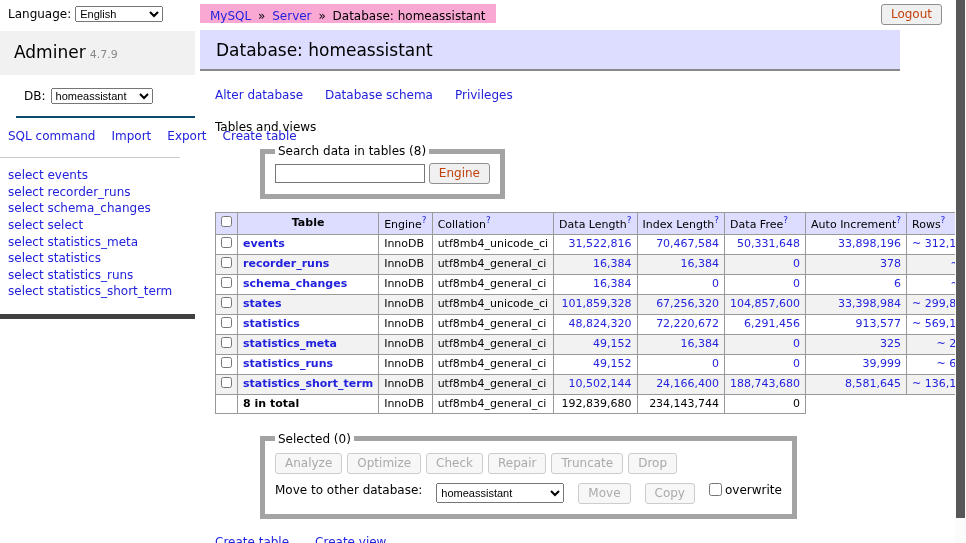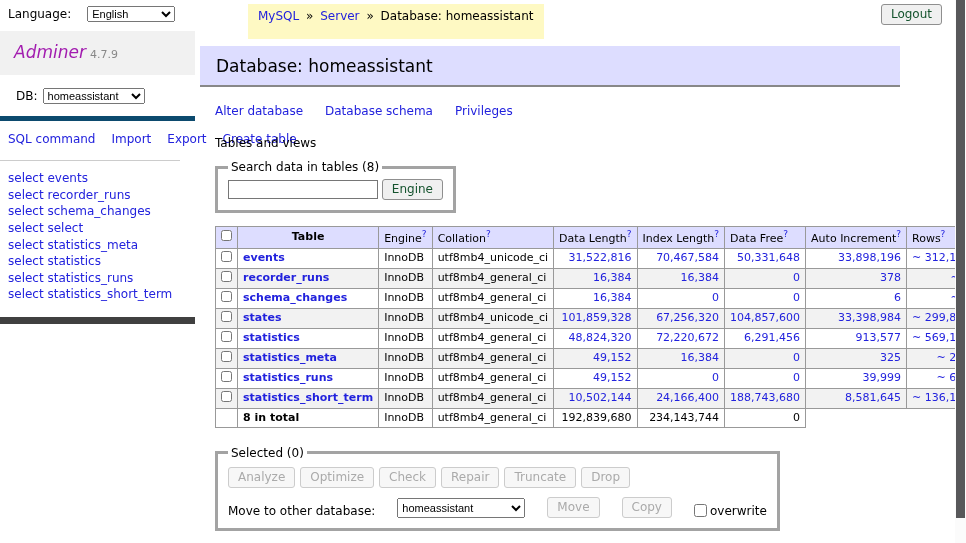--- a/index.html
+++ b/index.html
@@ -7,52 +7,52 @@
     font-family:"DejaVu Sans","Liberation Sans",sans-serif; font-size:12px; color:#000; }
   a { color:#2222dd; text-decoration:none; cursor:pointer; }
 
   
   #scrollbar { position:absolute; right:0; top:0; width:11px; height:543px; background:#fbfbfb; }
   #scrollbar .thumb { position:absolute; top:0; left:1px; width:9px; height:518px; background:#58585a; }
 
   
   #sidebar { position:absolute; left:0; top:0; width:195px; }
   .lang-row { padding:6px 8px 4px; }
-  .lang-row label { margin-right:16px; }
+  .lang-row label { margin-right:4px; }
   .lang-row select { width:88px; font-size:11px; }
   .logo { background:#f1f1f1; padding:11px 14px 13px; margin-top:5px; }
-  .app-name { font-style:italic; font-size:17px; color:#a21caf; }
+  .app-name { font-size:17px; color:#000000; }
   .app-ver { font-size:11px; color:#888; margin-left:4px; }
-  .db-row { padding:13px 16px 12px; border-bottom:5px solid #0c4a6e; }
+  .db-row { padding:13px 8px 12px; border-bottom:2px solid #0c4a6e;margin-left:16px; }
   .db-row label { margin-right:5px; }
   .db-row select { width:102px; font-size:11px; }
   .menu-links { padding:9px 8px 11px; border-bottom:1px solid #ccc; line-height:1.6; width:180px; }
   .menu-links a { margin-right:16px; white-space:nowrap; }
-  .table-links { padding:9px 8px 13px; border-bottom:7px solid #404040; }
+  .table-links { padding:9px 8px 13px; border-bottom:5px solid #404040; }
   .table-links a { display:block; line-height:1.3; margin:1px 0; }
 
   
   #logout-wrap { position:absolute; top:4px; right:24px; }
   button.btn { background:#f0f0f0; border:1px solid #8f8f8f; border-radius:3px;
-    padding:2px 9px 3px; font-size:12px; font-family:inherit; color:#14532d; cursor:pointer; }
+    padding:2px 9px 3px; font-size:12px; font-family:inherit; color:#c2410c; cursor:pointer; }
   button.btn:disabled { color:#aaa; border-color:#ccc; background:#f7f7f7; cursor:default; }
 
   
   #content { position:absolute; left:200px; top:0; width:712px; }
-  .breadcrumb { display:inline-block; background:#fef9c3; padding:5px 10px 16px; margin-top:4px;margin-left:48px; }
+  .breadcrumb { display:inline-block; background:#f9a8d4; padding:5px 10px 0; margin-top:4px; }
   .breadcrumb .sep { color:#000; margin:0 3px; }
   h2.page-title { margin-top:7px; width:700px; background:#ddddff; border-bottom:2px solid #888;
     padding:10px 16px 9px; font-size:17px; font-weight:normal; }
   .inner { padding-left:15px; width:690px; }
   .page-links { margin:17px 0 2px; }
   .page-links a { margin-right:22px; }
   h3.section { font-size:12px; font-weight:normal; margin:18px 0 10px; }
 
   
-  fieldset { display:inline-block; border:3px solid #a3a3a3; padding:5px 10px 10px; }
+  fieldset { display:inline-block; border:5px solid #a3a3a3; padding:5px 10px 10px;margin-left:45px; }
   fieldset legend { padding:0 3px; }
   .search-input { width:150px; height:19px; border:1px solid #767676; font-size:11px; padding:1px 4px; }
 
   
   table.db { border-collapse:collapse; margin-top:13px; font-size:11px; }
   table.db th, table.db td { border:1px solid #999; padding:2px 5px 3px; height:18px; white-space:nowrap; }
   table.db thead th { background:#ddddff; font-weight:normal; text-align:left; }
   table.db thead th.c-table { font-weight:bold; text-align:center; }
   table.db tbody tr:nth-child(even) td { background:#f2f2f2; }
   td.num, th.num { text-align:right; }
@@ -62,21 +62,21 @@
   td.chk, th.chk { width:20px; text-align:center; padding:2px 3px; }
   tr.total td { font-weight:normal; color:#000; background:#fff !important; }
   tr.total td.name-total { font-weight:bold; }
   tr.total td.blank { border:none; background:#fff !important; }
   table.db input[type=checkbox] { width:11px; height:11px; }
 
   
   fieldset.selected { margin-top:18px; padding:7px 10px 10px; }
   .sel-buttons { margin-bottom:9px; }
   .sel-buttons button { margin-right:5px; }
-  .move-row { display:flex; align-items:flex-end; gap:22px; }
+  .move-row { display:flex; align-items:flex-start; gap:14px; }
   .move-row select { width:128px; font-size:11px; height:20px; }
   .move-row label.ovw { display:flex; align-items:center; gap:3px; }
 
   .create-links { margin:16px 0 0; }
   .create-links a { margin-right:26px; }
 </style>
 </head>
 <body>
 
 <div id="sidebar">

